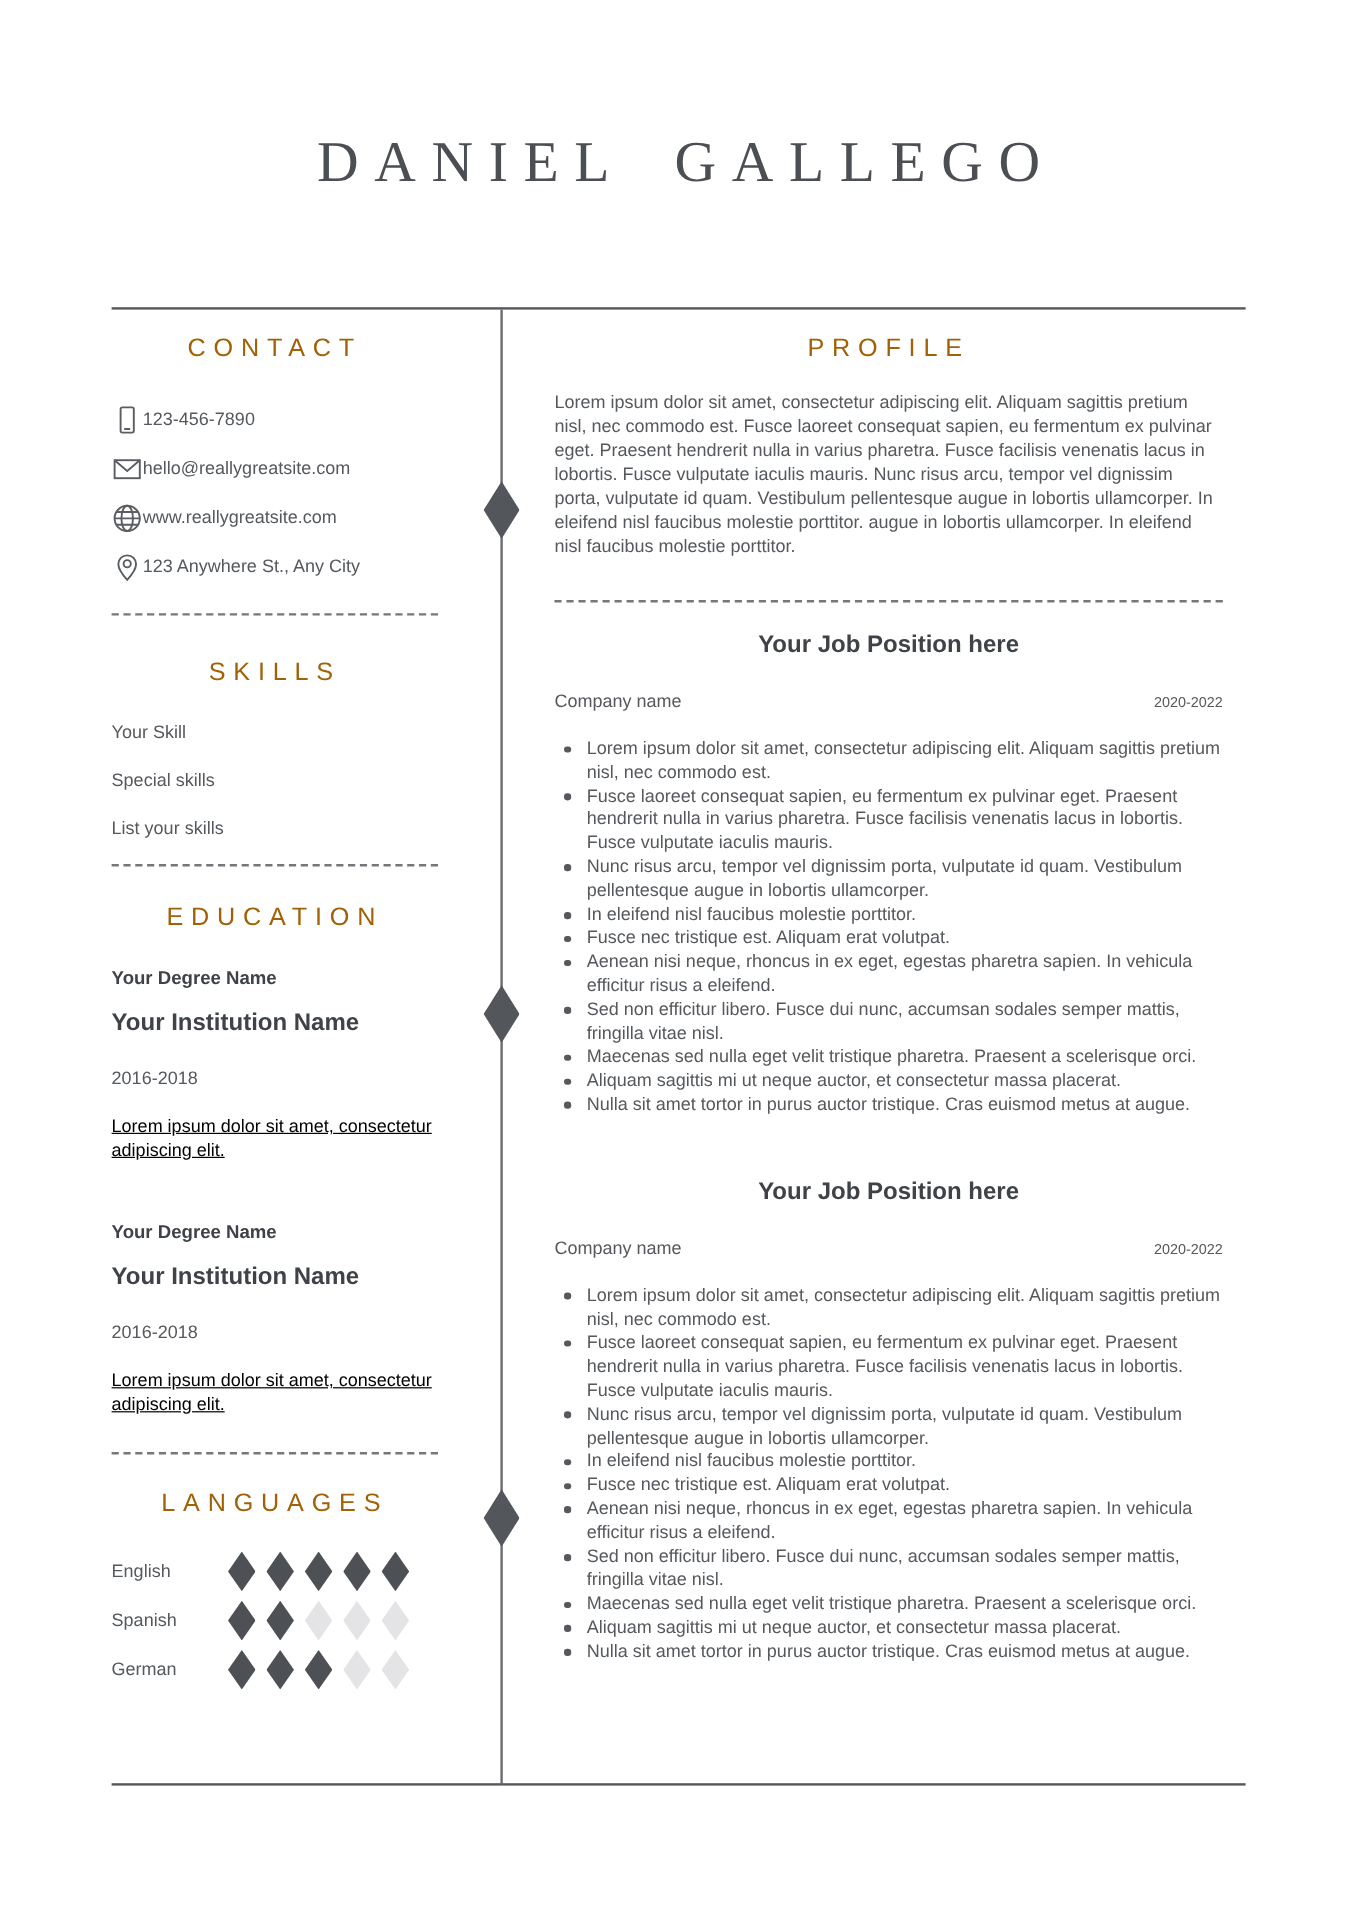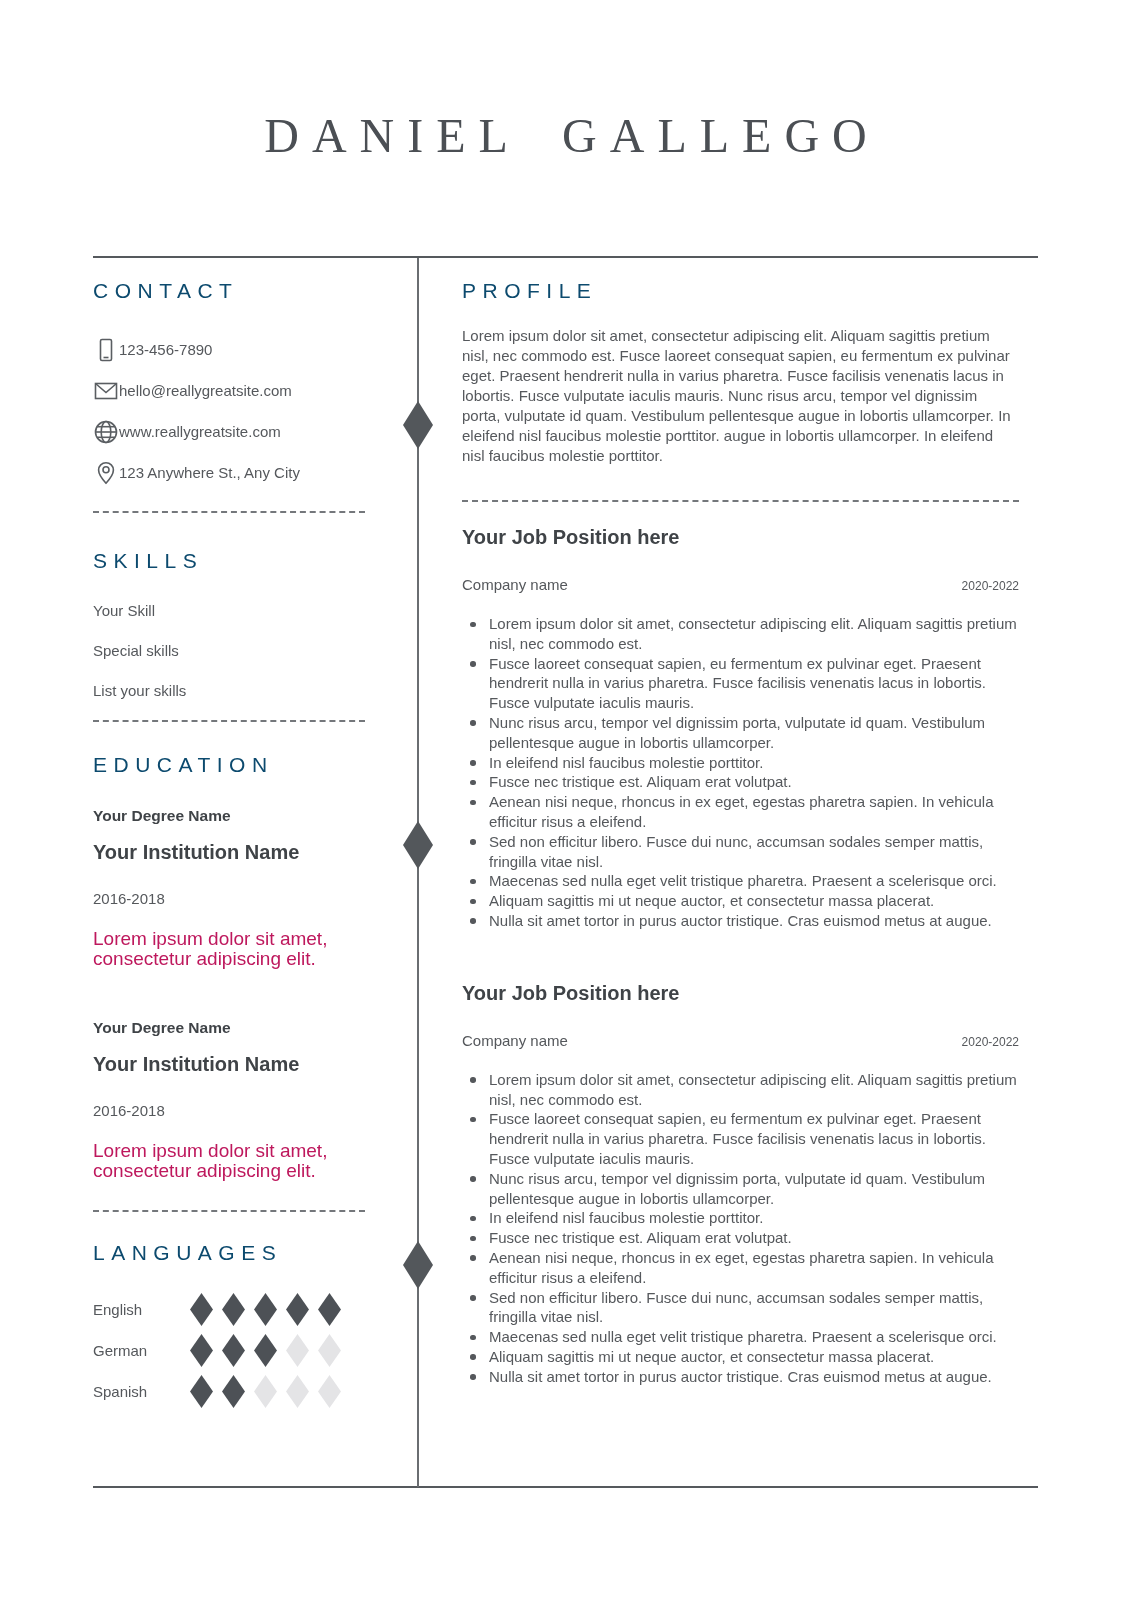--- a/index.html
+++ b/index.html
@@ -26,21 +26,21 @@
   .vline { position:absolute; left:417px; top:258px; height:1229px; width:2px; background:#6a6d71; }
   .vdiamond {
     position:absolute; left:403px; width:30px; height:48px; background:#53575b;
     clip-path:polygon(50% 0,100% 50%,50% 100%,0 50%);
   }
   
   .col-left  { position:absolute; left:93px;  top:258px; width:272px; }
   .col-right { position:absolute; left:462px; top:258px; width:557px; }
   .section-heading {
     font-size:21px; font-weight:500; letter-spacing:6.5px; word-spacing:8px;
-    color:#0c4a6e; margin-top:21px;
+    color:#a16207; margin-top:21px;text-align:center;
   }
   .dashed { border:0; border-top:2px dashed #74777b; height:0; }
   
   .contact-list { margin-top:26px; }
   .contact-row { display:flex; align-items:center; height:41px; }
   .contact-row .cicon { width:26px; height:26px; flex:0 0 26px; }
   .cicon svg { width:26px; height:26px; stroke:#5a5e62; fill:none; stroke-width:1.6; }
   .contact-row .ctext { font-size:15px; color:#55585c; }
   .contact .dashed { margin-top:18px; }
   
@@ -48,38 +48,38 @@
   .skills-list { margin-top:18px; }
   .skill-item { font-size:15px; line-height:40px; color:#55585c; }
   .skills .dashed { margin-top:9px; }
   
   .education .section-heading { margin-top:31px; }
   .edu-entry { margin-top:30px; }
   .edu-entry.second { margin-top:50px; }
   .edu-degree { font-size:15.5px; font-weight:700; color:#3f4347; }
   .edu-institution { margin-top:16px; font-size:20px; font-weight:700; color:#3f4347; }
   .edu-dates { margin-top:26px; font-size:15px; color:#55585c; }
-  .edu-desc { margin-top:22px; font-size:19px; line-height:20px; color:#be185d; }
+  .edu-desc { margin-top:22px; font-size:15px; line-height:20px; color:#000000;text-decoration:underline; }
   .education .dashed { margin-top:29px; }
   
   .languages .section-heading { margin-top:29px; }
   .lang-list { margin-top:24px; }
   .lang-row { display:flex; align-items:center; height:41px; }
   .lang-name { width:97px; font-size:15px; color:#55585c; }
   .lang-diamonds { display:flex; align-items:center; }
   .diamond {
     display:inline-block; width:23px; height:33px; margin-right:9px;
     clip-path:polygon(50% 0,100% 50%,50% 100%,0 50%);
   }
   
   .profile-text { margin-top:23px; font-size:15px; line-height:20px; color:#55585c; }
   .profile .dashed { margin-top:34px; }
   .work .section-heading { margin-top:31px; }
   .job { margin-top:0; }
-  .job-position { margin-top:24px; font-size:20px; font-weight:700; color:#3f4347; }
+  .job-position { margin-top:24px; font-size:20px; font-weight:700; color:#3f4347;text-align:center; }
   .job.second .job-position { margin-top:51px; }
   .company-row { margin-top:27px; display:flex; justify-content:space-between; align-items:baseline; }
   .company-name { font-size:15px; color:#55585c; }
   .job-dates { font-size:12px; color:#55585c; }
   .bullets { margin-top:21px; list-style:none; }
   .bullets li {
     position:relative; padding-left:27px; font-size:15px; line-height:19.8px; color:#55585c;
   }
   .bullets li::before {
     content:""; position:absolute; left:8px; top:7.5px; width:5.5px; height:5.5px;
@@ -184,35 +184,35 @@
           <span class="lang-name">English</span>
           <span class="lang-diamonds">
               <span class="diamond" style="background: rgb(77, 81, 86);"></span>
               <span class="diamond" style="background: rgb(77, 81, 86);"></span>
               <span class="diamond" style="background: rgb(77, 81, 86);"></span>
               <span class="diamond" style="background: rgb(77, 81, 86);"></span>
               <span class="diamond" style="background: rgb(77, 81, 86);"></span>
             </span>
         </div>
         <div class="lang-row">
+          <span class="lang-name">Spanish</span>
+          <span class="lang-diamonds">
+              <span class="diamond" style="background: rgb(77, 81, 86);"></span>
+              <span class="diamond" style="background: rgb(77, 81, 86);"></span>
+              <span class="diamond" style="background: rgb(228, 228, 230);"></span>
+              <span class="diamond" style="background: rgb(228, 228, 230);"></span>
+              <span class="diamond" style="background: rgb(228, 228, 230);"></span>
+            </span>
+        </div>
+        <div class="lang-row">
           <span class="lang-name">German</span>
           <span class="lang-diamonds">
               <span class="diamond" style="background: rgb(77, 81, 86);"></span>
               <span class="diamond" style="background: rgb(77, 81, 86);"></span>
               <span class="diamond" style="background: rgb(77, 81, 86);"></span>
-              <span class="diamond" style="background: rgb(228, 228, 230);"></span>
-              <span class="diamond" style="background: rgb(228, 228, 230);"></span>
-            </span>
-        </div>
-        <div class="lang-row">
-          <span class="lang-name">Spanish</span>
-          <span class="lang-diamonds">
-              <span class="diamond" style="background: rgb(77, 81, 86);"></span>
-              <span class="diamond" style="background: rgb(77, 81, 86);"></span>
-              <span class="diamond" style="background: rgb(228, 228, 230);"></span>
               <span class="diamond" style="background: rgb(228, 228, 230);"></span>
               <span class="diamond" style="background: rgb(228, 228, 230);"></span>
             </span>
         </div>
       </div>
     </div>
 
   </div>
 
   <div class="col-right">

